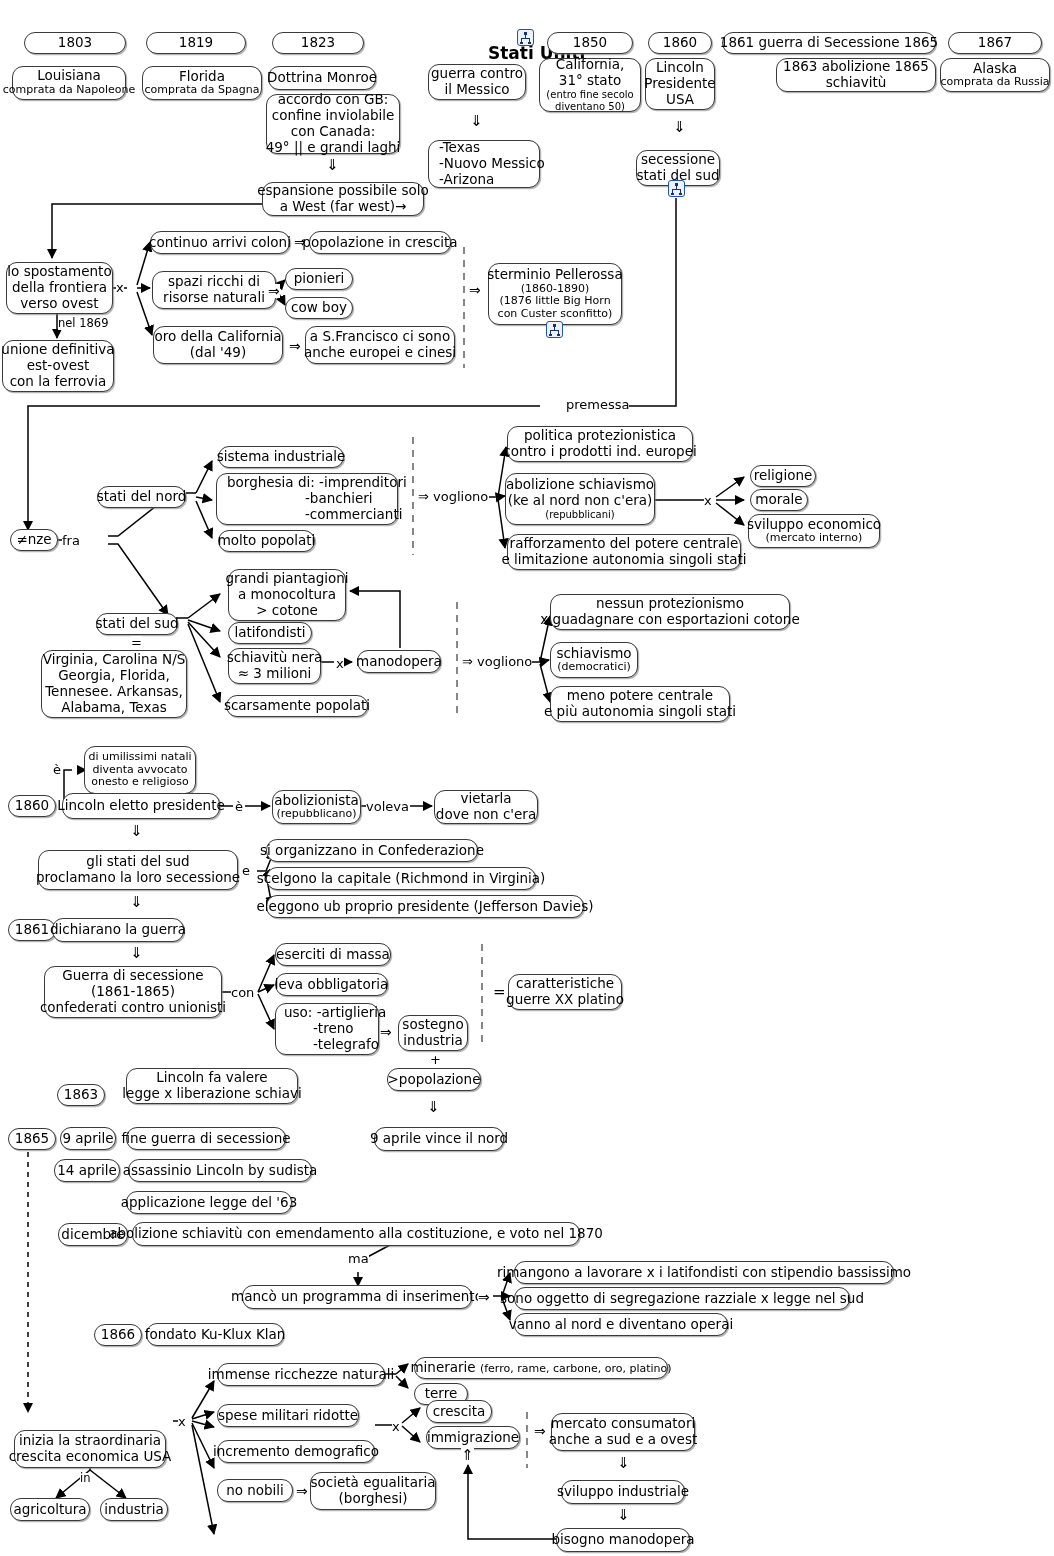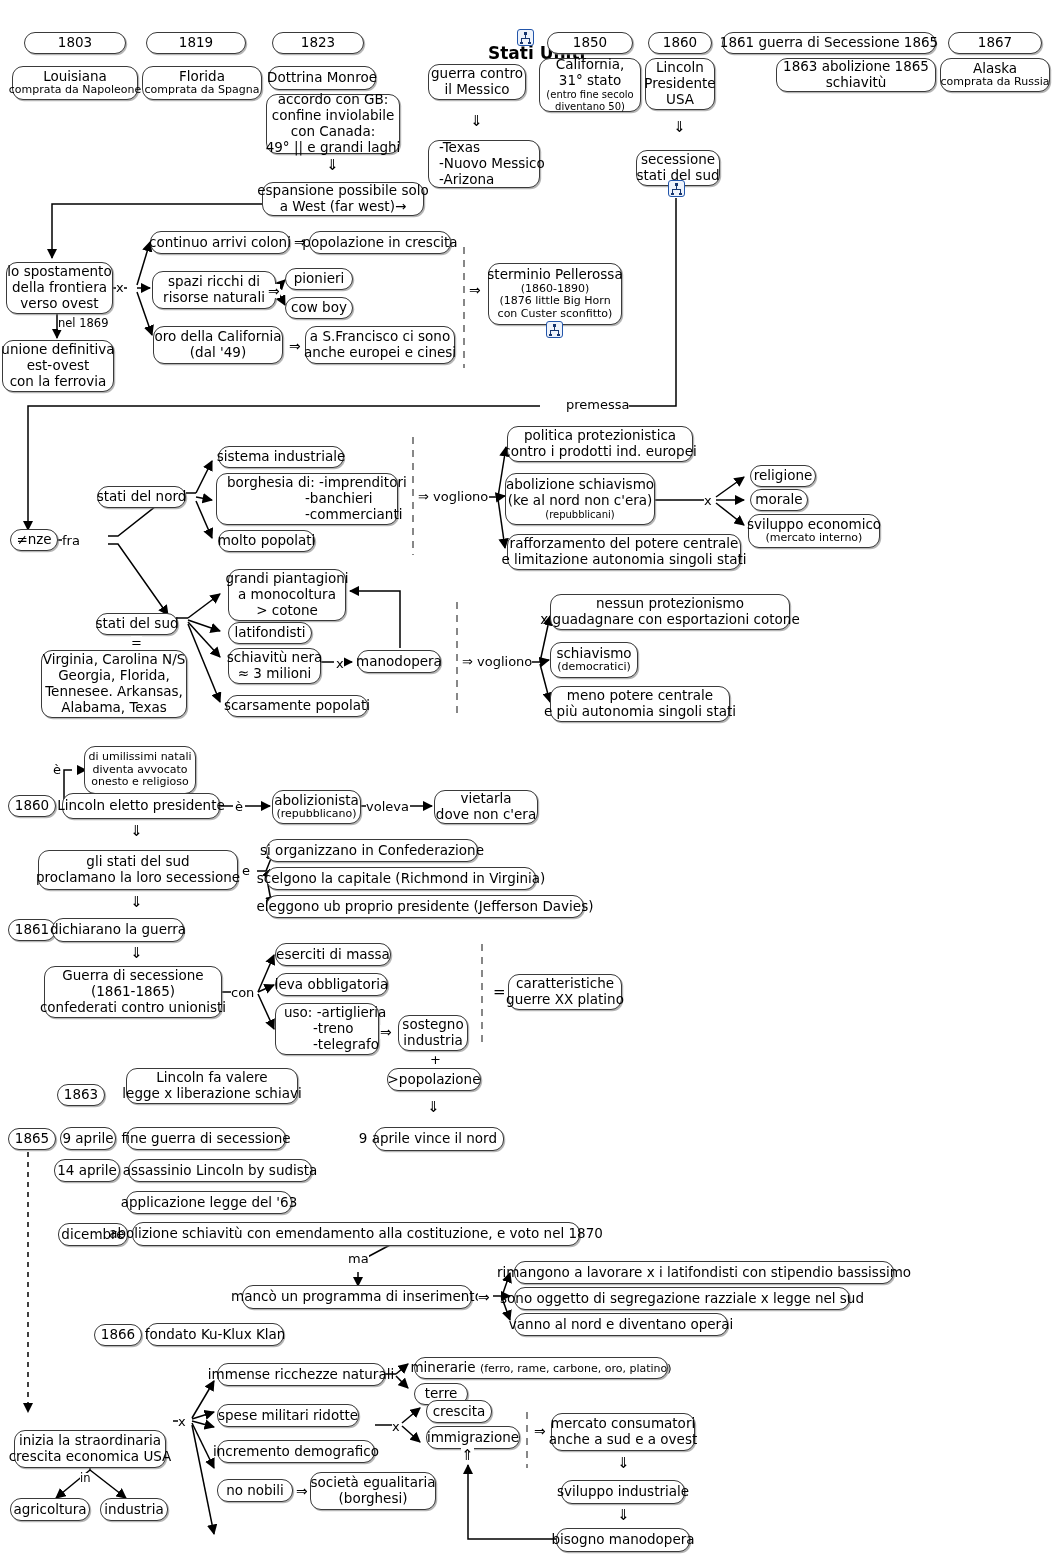--- a/index.html
+++ b/index.html
@@ -177,21 +177,21 @@
       <line x1="413" y1="437" x2="413" y2="555"></line>
       <line x1="457" y1="602" x2="457" y2="718"></line>
       <line x1="482" y1="944" x2="482" y2="1042"></line>
       <line x1="527" y1="1412" x2="527" y2="1468"></line>
     </g>
   </svg>
 
   <div class="node" style="left:24px;top:32px;width:102px;height:22px;">
       <span class="ln">1803</span>
     </div>
-  <div class="node" style="left:12px;top:66px;width:126px;height:34px;">
+  <div class="node" style="left:12px;top:66px;width:114px;height:34px;justify-content:flex-end;">
       <span class="ln">Louisiana</span>
       <span class="ln sm">comprata da Napoleone</span>
     </div>
 
   <div class="node" style="left:146px;top:32px;width:100px;height:22px;">
       <span class="ln">1819</span>
     </div>
   <div class="node" style="left:142px;top:66px;width:120px;height:34px;">
       <span class="ln">Florida</span>
       <span class="ln sm">comprata da Spagna</span>
@@ -508,21 +508,21 @@
   <div class="lbl" style="left:380px;top:1025px;font-size:14px;">⇒</div>
   <div class="node" style="left:398px;top:1015px;width:70px;height:36px;align-items:center;">
       <span class="ln">sostegno</span>
       <span class="ln">industria</span>
     </div>
   <div class="lbl" style="left:430px;top:1053px;">+</div>
   <div class="node" style="left:387px;top:1068px;width:94px;height:23px;">
       <span class="ln">&gt;popolazione</span>
     </div>
   <div class="lbl" style="left:427px;top:1100px;font-size:15px;">⇓</div>
-  <div class="node" style="left:374px;top:1127px;width:130px;height:24px;align-items:flex-end;">
+  <div class="node" style="left:374px;top:1127px;width:130px;height:24px;">
       <span class="ln">9 aprile vince il nord</span>
     </div>
 
   <div class="lbl" style="left:493px;top:985px;font-size:15px;">=</div>
   <div class="node" style="left:508px;top:974px;width:114px;height:36px;">
       <span class="ln">caratteristiche</span>
       <span class="ln">guerre XX platino</span>
     </div>
 
   <div class="node" style="left:57px;top:1084px;width:48px;height:22px;">

